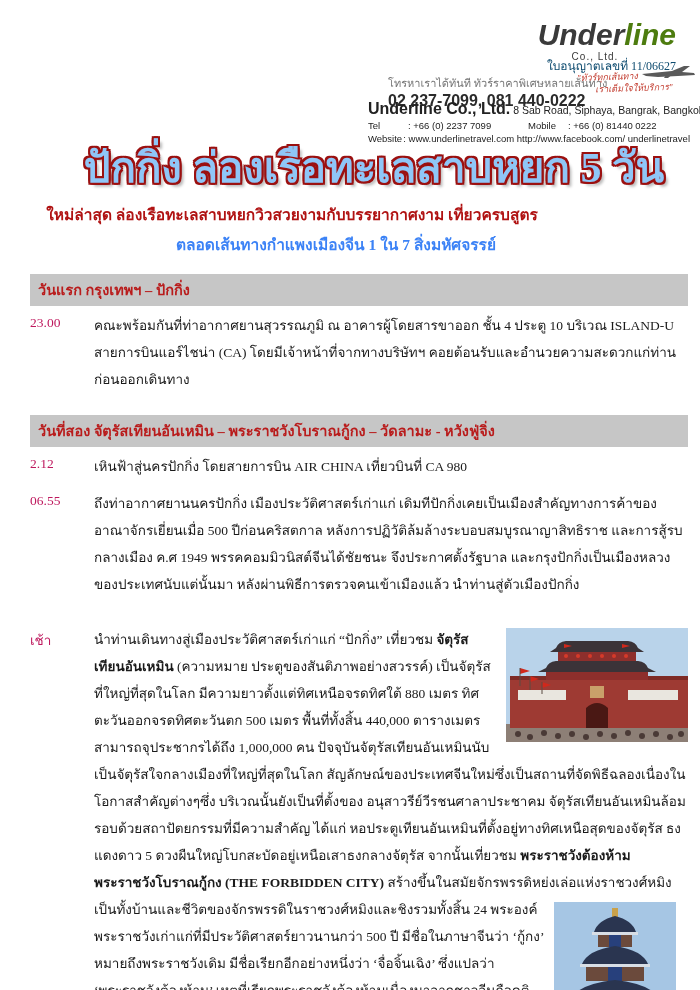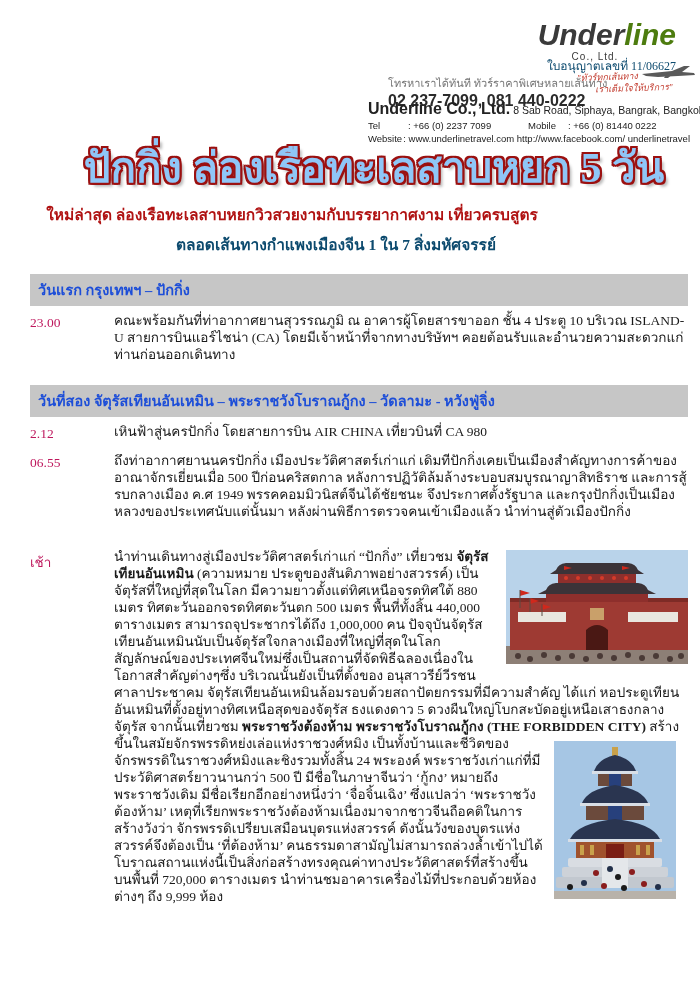--- a/index.html
+++ b/index.html
@@ -29,27 +29,27 @@
   .addr-row .lab{width:40px;}
   .addr-row .v1{width:120px;}
   
   .tour-title{
     position:absolute;top:142px;left:0;width:700px;text-align:center;
     font-weight:bold;font-size:42px;line-height:52px;color:#8fc6f7;letter-spacing:0px;white-space:nowrap;
     text-shadow:-2px -2px 0 #9b1010,2px -2px 0 #9b1010,-2px 2px 0 #9b1010,2px 2px 0 #9b1010,0 -2px 0 #9b1010,0 2px 0 #9b1010,-2px 0 0 #9b1010,2px 0 0 #9b1010,4px 4px 3px #bbbbbb;
     margin-left:24px;
   }
   .tour-sub1{position:absolute;top:202px;left:0;width:584px;text-align:center;font-weight:bold;font-size:15.5px;color:#b01212;}
-  .tour-sub2{position:absolute;top:232px;left:0;width:672px;text-align:center;font-weight:bold;font-size:15.5px;color:#0c4a6e;}
+  .tour-sub2{position:absolute;top:232px;left:0;width:672px;text-align:center;font-weight:bold;font-size:15.5px;color:#3b82f6;}
   
   .doc{position:absolute;top:274px;left:30px;width:658px;}
-  .daybar{background:#c6c6c6;font-weight:bold;font-size:14.5px;color:#1d4ed8;padding:4px 8px 5px 8px;margin-bottom:6px;}
+  .daybar{background:#c6c6c6;font-weight:bold;font-size:14.5px;color:#b91c1c;padding:4px 8px 5px 8px;margin-bottom:6px;}
   .entry{display:flex;margin:2px 0 10px 0;}
   .entry .time{flex:0 0 64px;font-weight:normal;font-size:13.5px;padding-top:3px;color:#be185d;}
-  .entry .desc{flex:1;font-size:13.5px;line-height:17px;text-align:left;margin-left:20px;}
+  .entry .desc{flex:1;font-size:13.5px;line-height:27px;text-align:left;}
   .gap12{height:12px;}
   .gap16{height:16px;}
   b.seg{font-weight:bold;}
   
   .photo1{float:right;width:182px;height:114px;margin:2px 0 8px 10px;}
   .photo2{float:right;clear:right;width:122px;height:158px;margin:6px 12px 8px 10px;}
   .photo1 svg,.photo2 svg{display:block;width:100%;height:100%;}
 </style>
 </head>
 <body>

